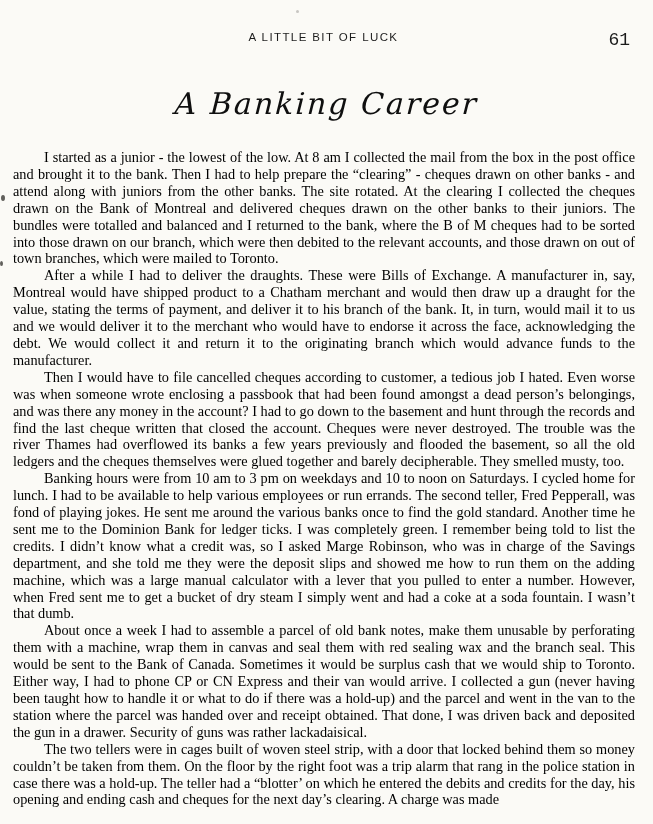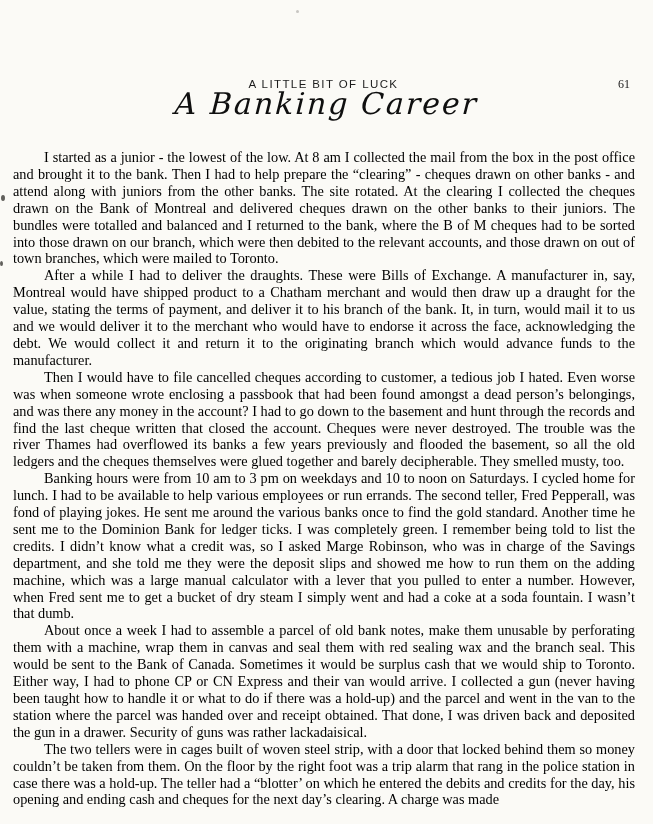--- a/index.html
+++ b/index.html
@@ -15,40 +15,39 @@
     overflow: hidden;
     font-family: "Liberation Serif", serif;
     color: var(--ink);
   }
   .page-header {
     position: absolute;
     top: 30px;
     left: 17px;
     right: 23px;
     height: 18px;
-    margin-top: 47px;
   }
   .running-head {
     position: absolute;
     left: 0;
     right: 0;
     top: 1px;
     text-align: center;
     font-family: "Liberation Sans", sans-serif;
     font-size: 11.5px;
     letter-spacing: 1.4px;
     color: #1c1c1c;
     white-space: nowrap;
   }
   .page-number {
     position: absolute;
     right: 0;
     top: 0;
-    font-family: Liberation Serif, serif;
-    font-size: 12px;
+    font-family: Liberation Mono, monospace;
+    font-size: 18px;
     color: #1a1a1a;
   }
   .chapter-title {
     position: absolute;
     top: 86px;
     left: 0;
     width: 100%;
     margin: 0;
     text-align: center;
     font-family: "DejaVu Serif", serif;

